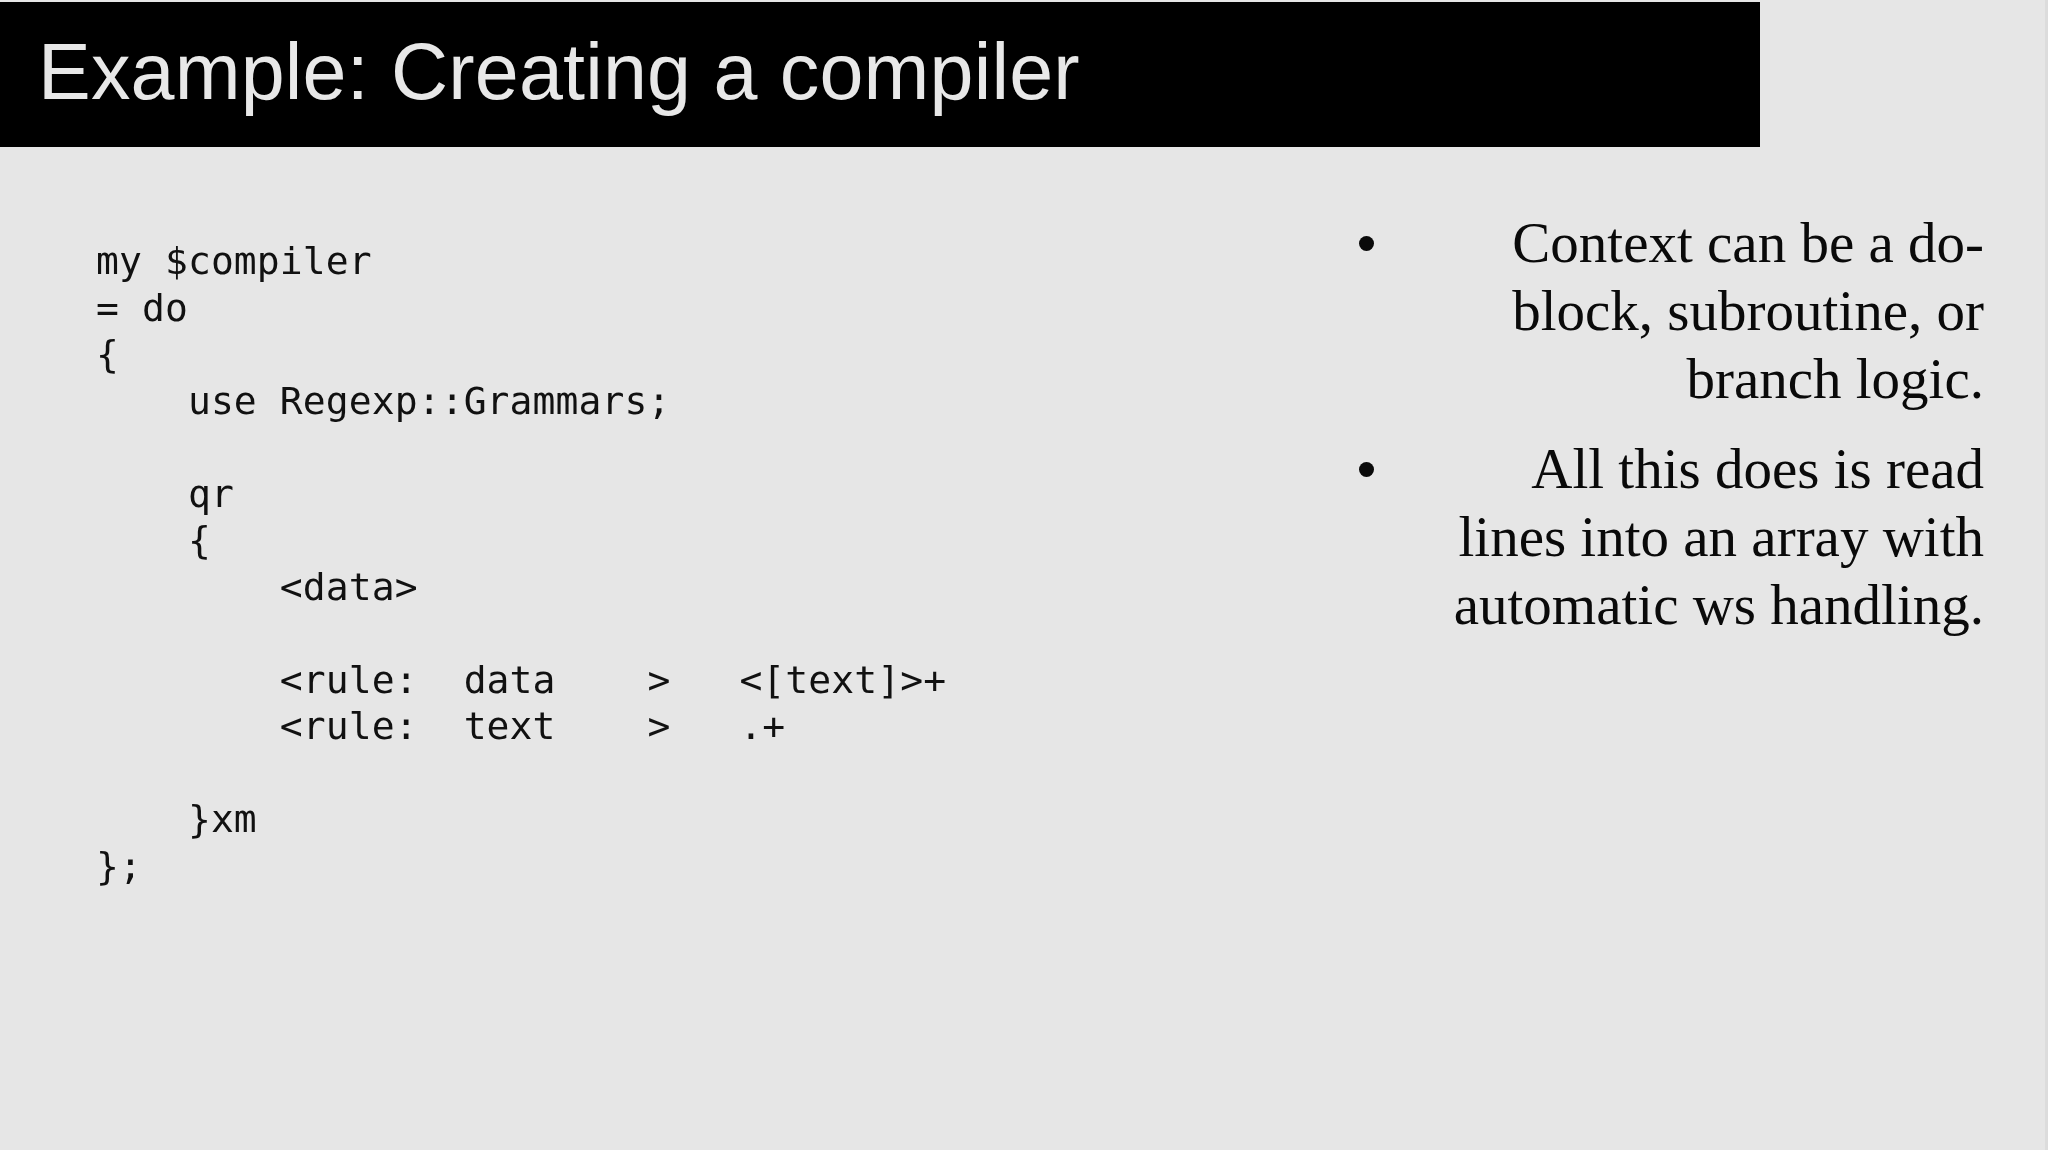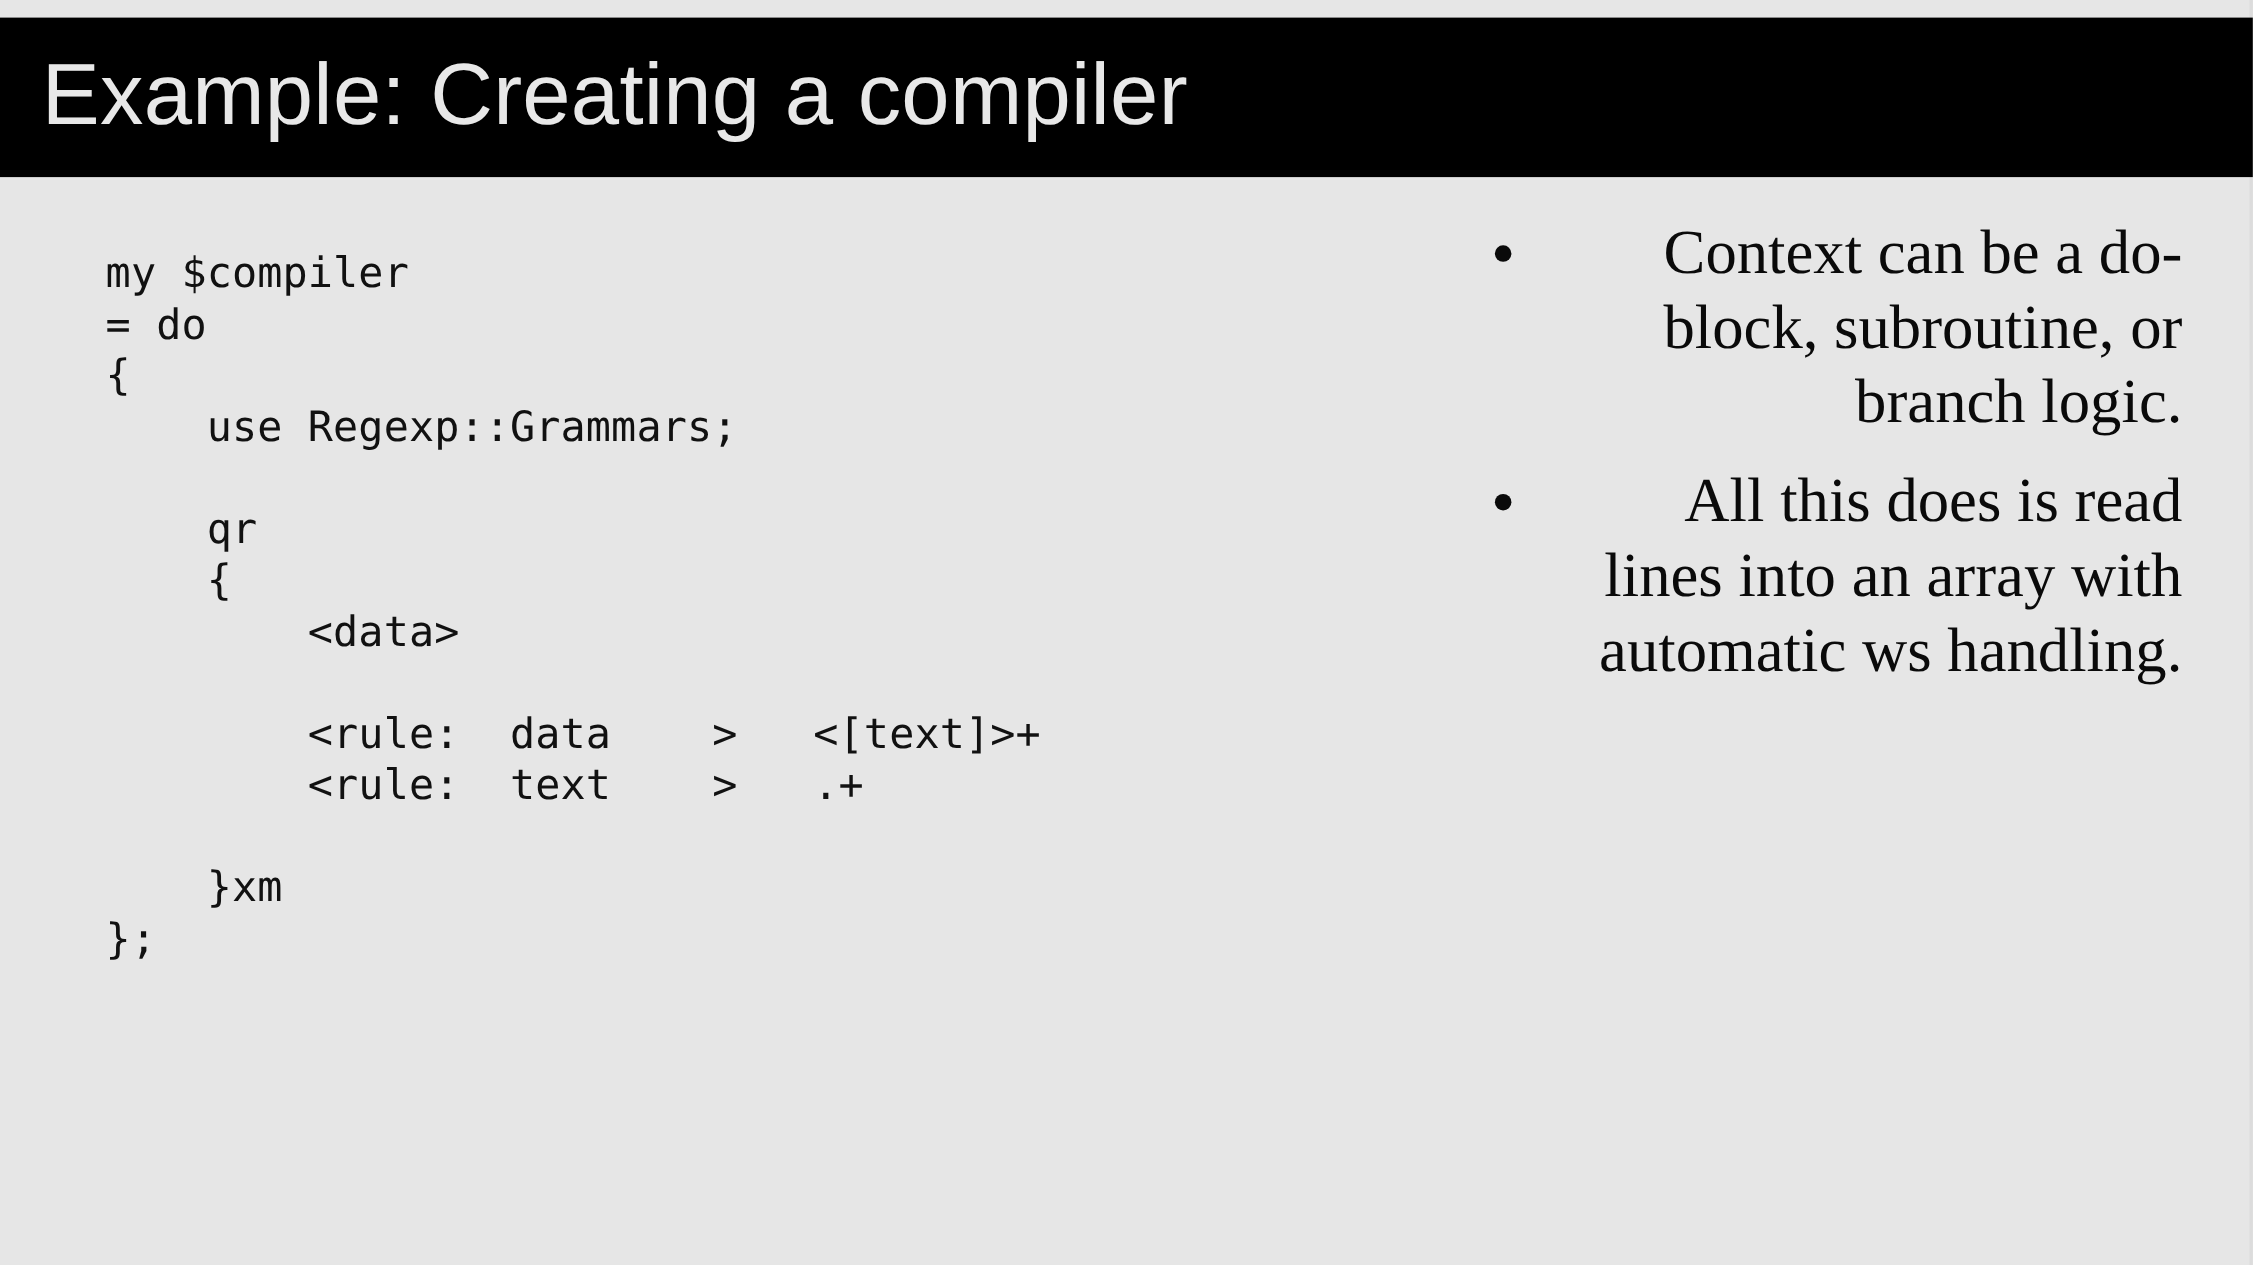--- a/index.html
+++ b/index.html
@@ -19,43 +19,43 @@
     width: 2048px;
     height: 1150px;
     background: #e6e6e6;
     box-sizing: border-box;
     border-right: 3px solid #dcdcdc;
   }
 
   .title-bar {
     position: absolute;
     left: 0;
-    top: 16px;
-    width: 2048px;
+    top: 2px;
+    width: 1760px;
     height: 145px;
     background: #000000;
   }
 
   .slide-title {
     position: absolute;
     left: 38px;
     top: 11px;
     font-family: "Liberation Sans", sans-serif;
     font-size: 79px;
     font-weight: 400;
     line-height: 118px;
     color: #e8e8e8;
     white-space: pre;
     letter-spacing: 0.2px;
   }
 
   .body-area {
     position: absolute;
     left: 0;
-    top: 141px;
+    top: 154px;
     width: 2048px;
     height: 734px;
   }
 
   .code-block {
     position: absolute;
     left: 96px;
     top: 84px;
     font-family: "DejaVu Sans Mono", "Liberation Mono", monospace;
     font-size: 38px;

